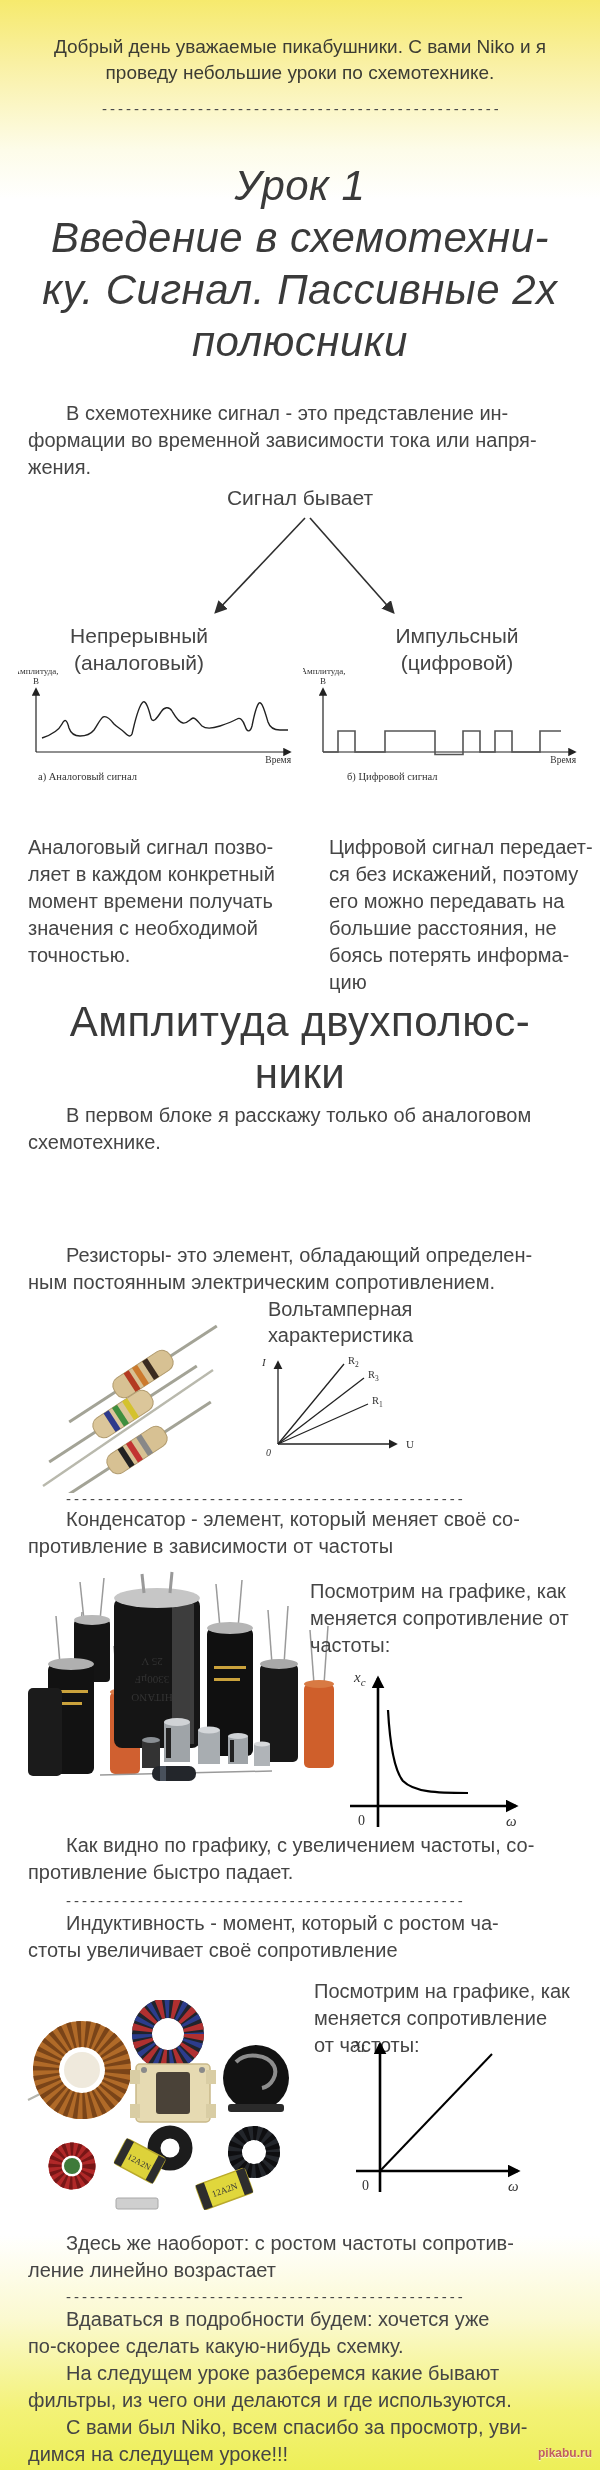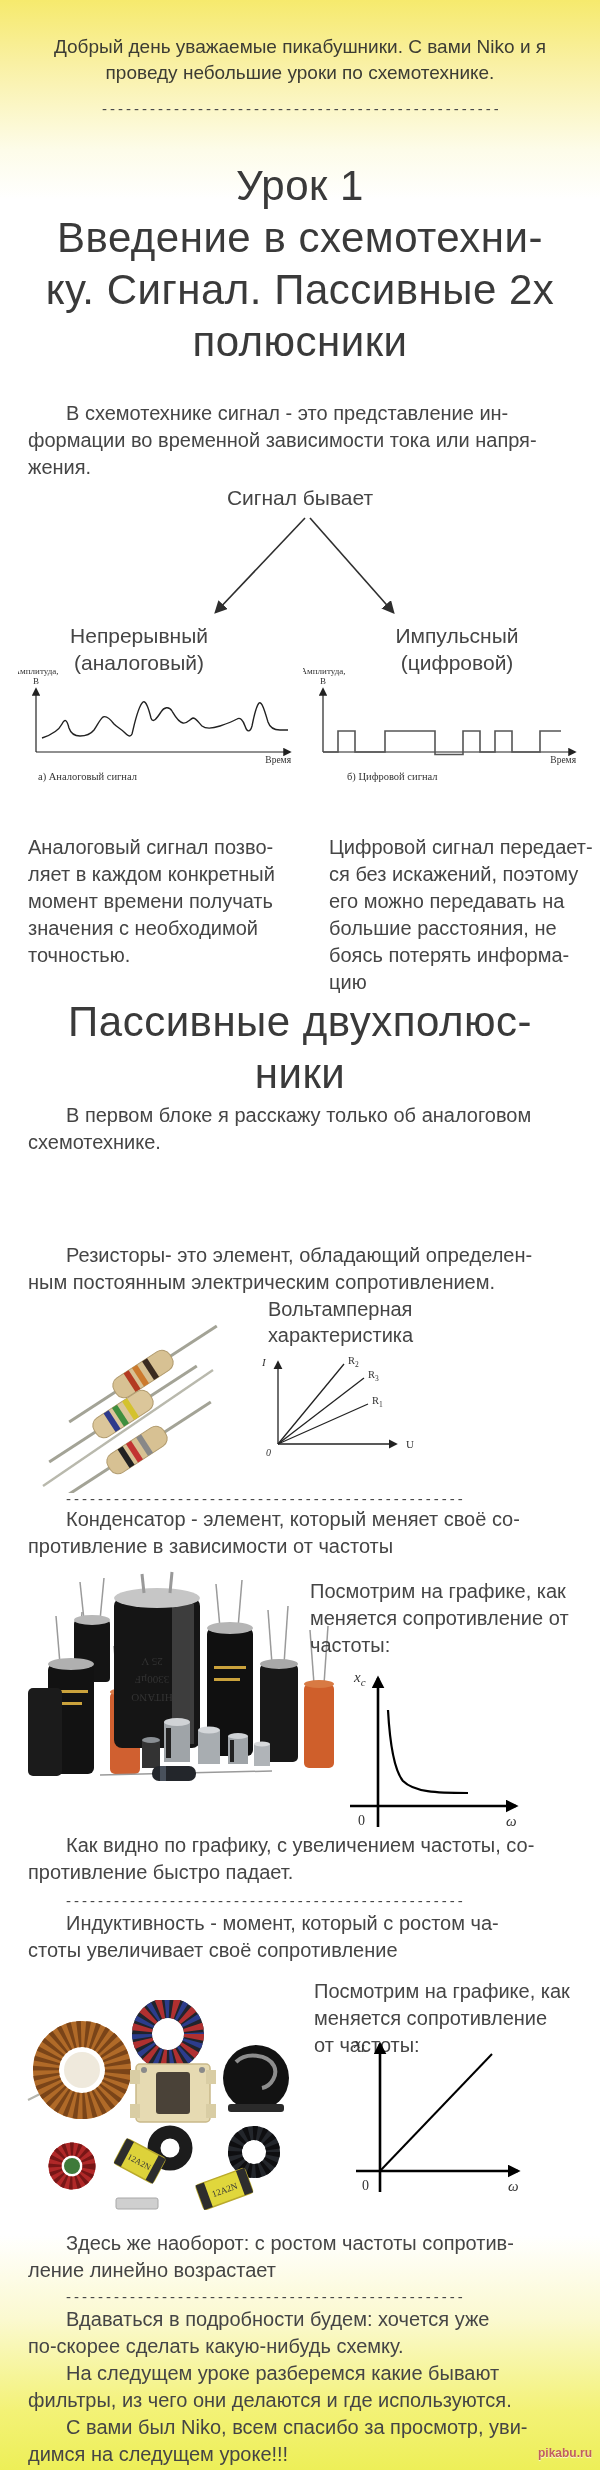--- a/index.html
+++ b/index.html
@@ -26,21 +26,21 @@
 </head>
 <body>
 
 <div id="page">
 
   <div class="abs greeting center ml" style="top:34px;left:40px;width:520px;">Добрый день уважаемые пикабушники. С вами Niko и я
 проведу небольшие уроки по схемотехнике.</div>
 
   <div class="abs divider center" style="top:100px;left:102px;width:396px;">--------------------------------------------------</div>
 
-  <div class="abs h1 center ml" style="top:160px;left:0;width:600px;">Урок 1
+  <div class="abs h1 center ml" style="top:160px;left:0;width:600px;font-style:italic;">Урок 1
 Введение в схемотехни-
 ку. Сигнал. Пассивные 2х
 полюсники</div>
 
   <div class="abs body-text indent ml" style="top:400px;left:28px;width:548px;">В схемотехнике сигнал - это представление ин-
 формации во временной зависимости тока или напря-
 жения.</div>
 
   <div class="abs tree-root center" style="top:486px;left:0;width:600px;">Сигнал бывает</div>
 
@@ -99,21 +99,21 @@
 момент времени получать
 значения с необходимой
 точностью.</div>
   <div class="abs col-text ml" style="top:834px;left:300px;width:282px;margin-left:29px;">Цифровой сигнал передает-
 ся без искажений, поэтому
 его можно передавать на
 большие расстояния, не
 боясь потерять информа-
 цию</div>
 
-  <div class="abs h1 center ml" style="top:996px;left:0;width:600px;">Пассивные двухполюс-
+  <div class="abs h1 center ml" style="top:996px;left:0;width:600px;">Амплитуда двухполюс-
 ники</div>
 
   <div class="abs body-text indent ml" style="top:1102px;left:28px;width:548px;">В первом блоке я расскажу только об аналоговом
 схемотехнике.</div>
   <div class="abs body-text indent ml" style="top:1242px;left:28px;width:548px;">Резисторы- это элемент, обладающий определен-
 ным постоянным электрическим сопротивлением.</div>
 
   <svg class="abs" style="top:1318px;left:35px;" width="185" height="175" viewBox="0 0 185 175">
     <rect x="0" y="0" width="185" height="175" fill="#ffffff"></rect>
     <line x1="8" y1="168" x2="178" y2="52" stroke="#b9b9ad" stroke-width="2.4"></line>

